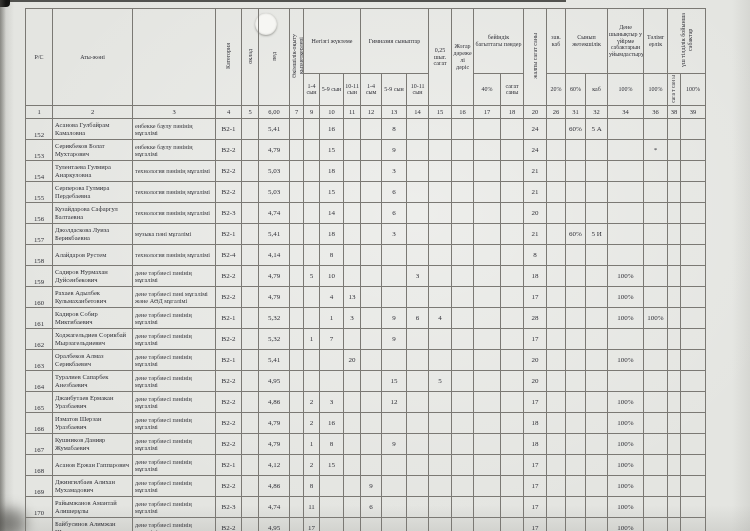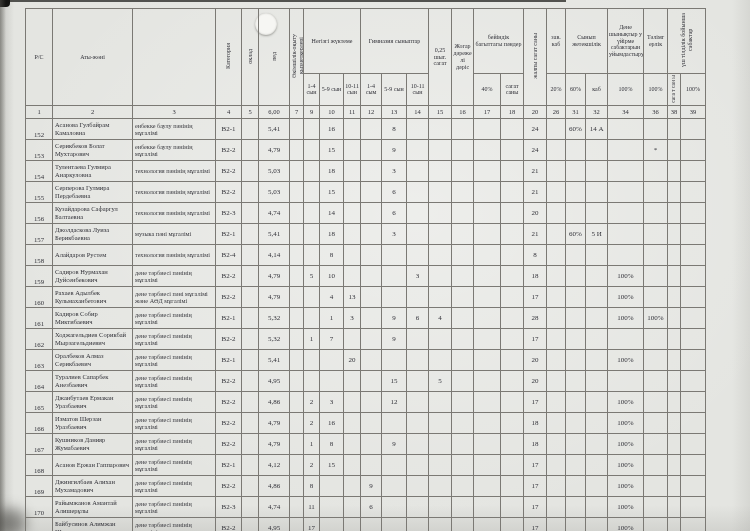--- a/index.html
+++ b/index.html
@@ -168,21 +168,21 @@
         <td class="c-c12"></td>
         <td class="c-c13">8</td>
         <td class="c-c14"></td>
         <td class="c-c15"></td>
         <td class="c-c16"></td>
         <td class="c-c17"></td>
         <td class="c-c18"></td>
         <td class="c-c20">24</td>
         <td class="c-c26"></td>
         <td class="c-c31">60%</td>
-        <td class="c-c32">14 А</td>
+        <td class="c-c32">5 А</td>
         <td class="c-c34"></td>
         <td class="c-c36"></td>
         <td class="c-c38"></td>
         <td class="c-c39"></td>
       </tr>
       <tr>
         <td class="c-num">153</td>
         <td class="c-name">Серикбеков Болат Мухтарович</td>
         <td class="c-position">енбекке баулу пәнінің мұгалімі</td>
         <td class="c-cat">В2-2</td>

